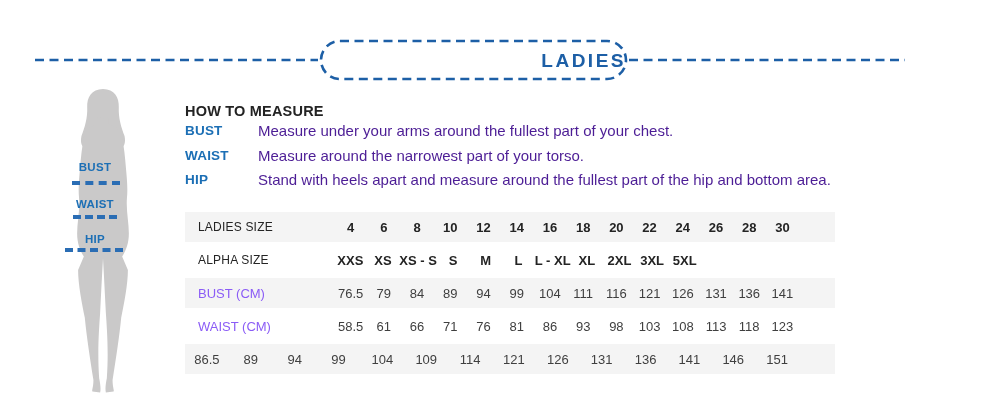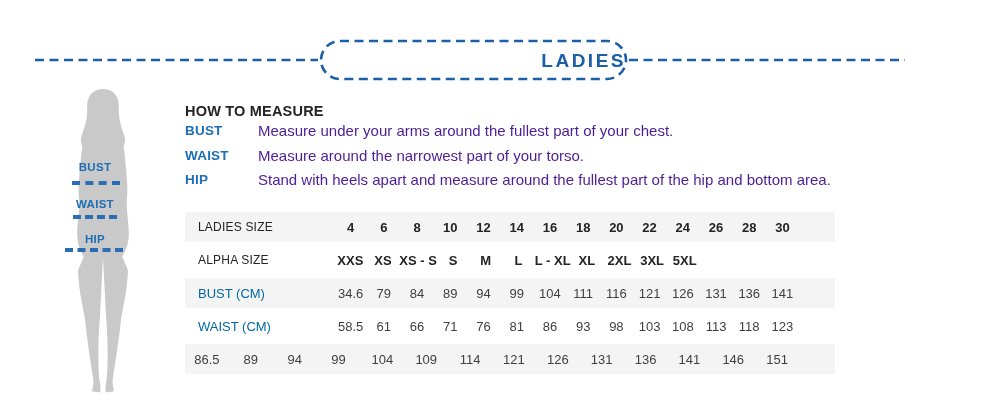--- a/index.html
+++ b/index.html
@@ -74,21 +74,21 @@
     align-items: center;
     height: 30px;
     border-bottom: 3px solid #ffffff;
     background: #ffffff;
   }
   .trow.shaded { background: #f4f4f4; }
   .tlabel {
     flex: 0 0 136px;
     padding-left: 13px;
     font-size: 13px;
-    color: #0369a1;
+    color: #8b5cf6;
     white-space: nowrap;
   }
   .trow.bold-row .tlabel { font-weight: normal; font-size: 12px; color: #242424; letter-spacing: 0.2px; }
   .cells { flex: 1; display: flex; padding-right: 36px; }
   .cell {
     flex: 1;
     text-align: center;
     font-size: 13px;
     color: #3f3f3f;
     white-space: nowrap;
@@ -202,21 +202,21 @@
           <span class="cell">3XL</span>
           <span class="cell">5XL</span>
           <span class="cell"></span>
           <span class="cell"></span>
           <span class="cell"></span>
         </div>
     </div>
     <div class="trow shaded">
       <div class="tlabel">BUST (CM)</div>
       <div class="cells">
-          <span class="cell">34.6</span>
+          <span class="cell">76.5</span>
           <span class="cell">79</span>
           <span class="cell">84</span>
           <span class="cell">89</span>
           <span class="cell">94</span>
           <span class="cell">99</span>
           <span class="cell">104</span>
           <span class="cell">111</span>
           <span class="cell">116</span>
           <span class="cell">121</span>
           <span class="cell">126</span>

